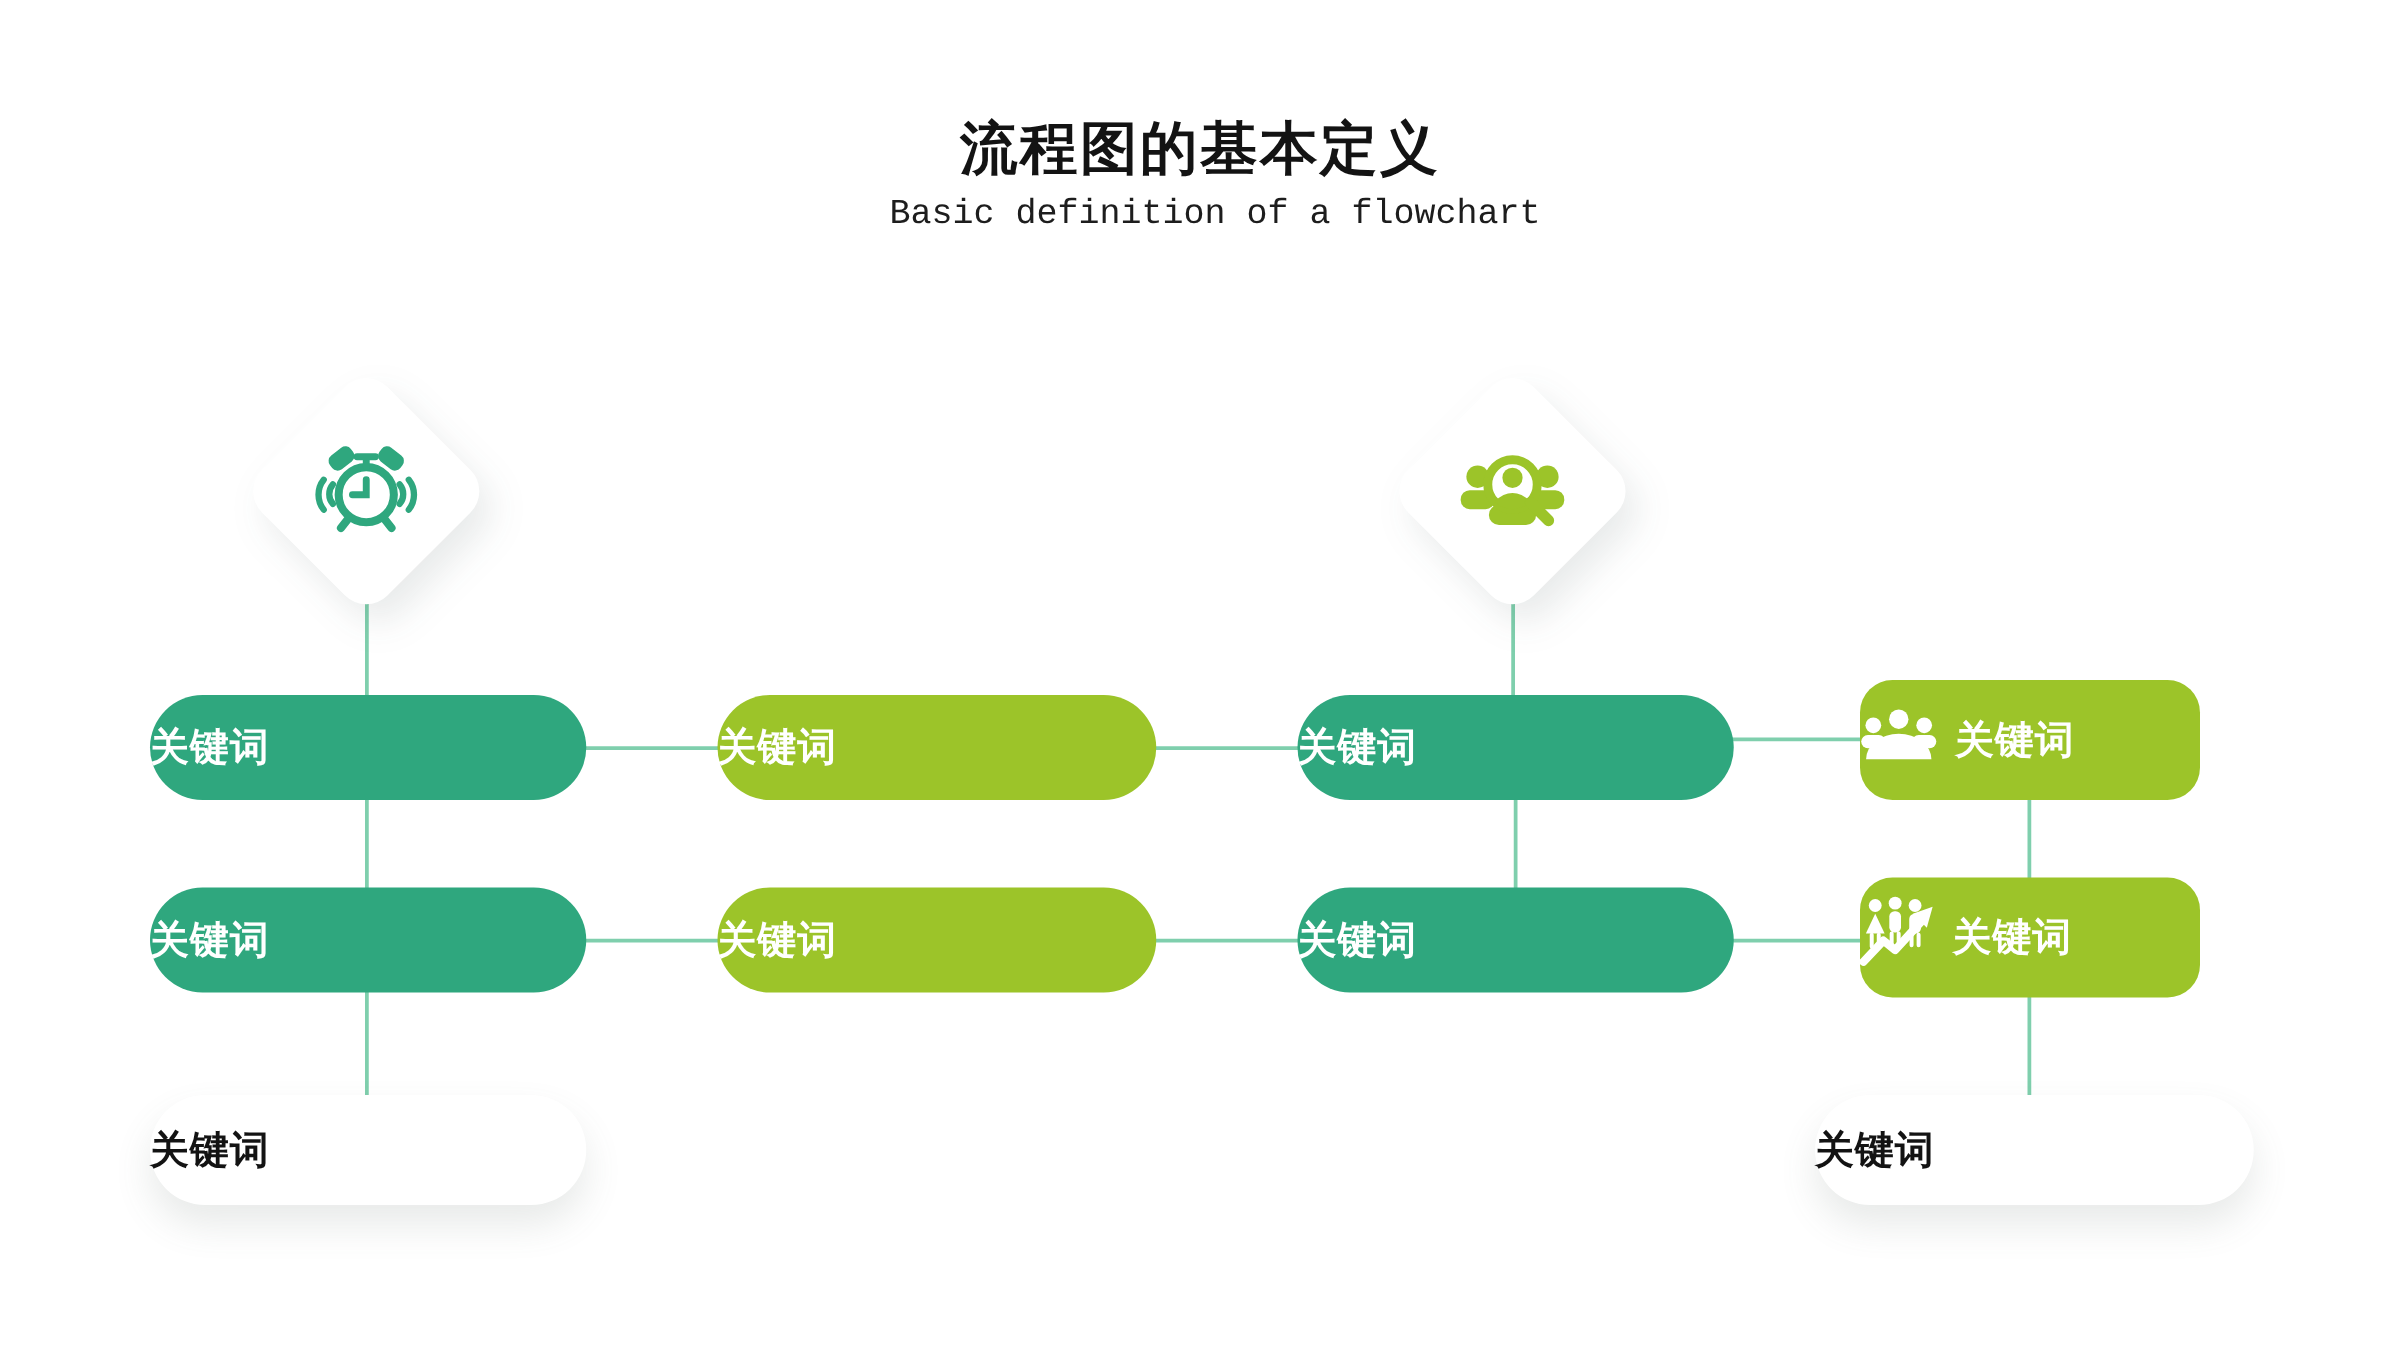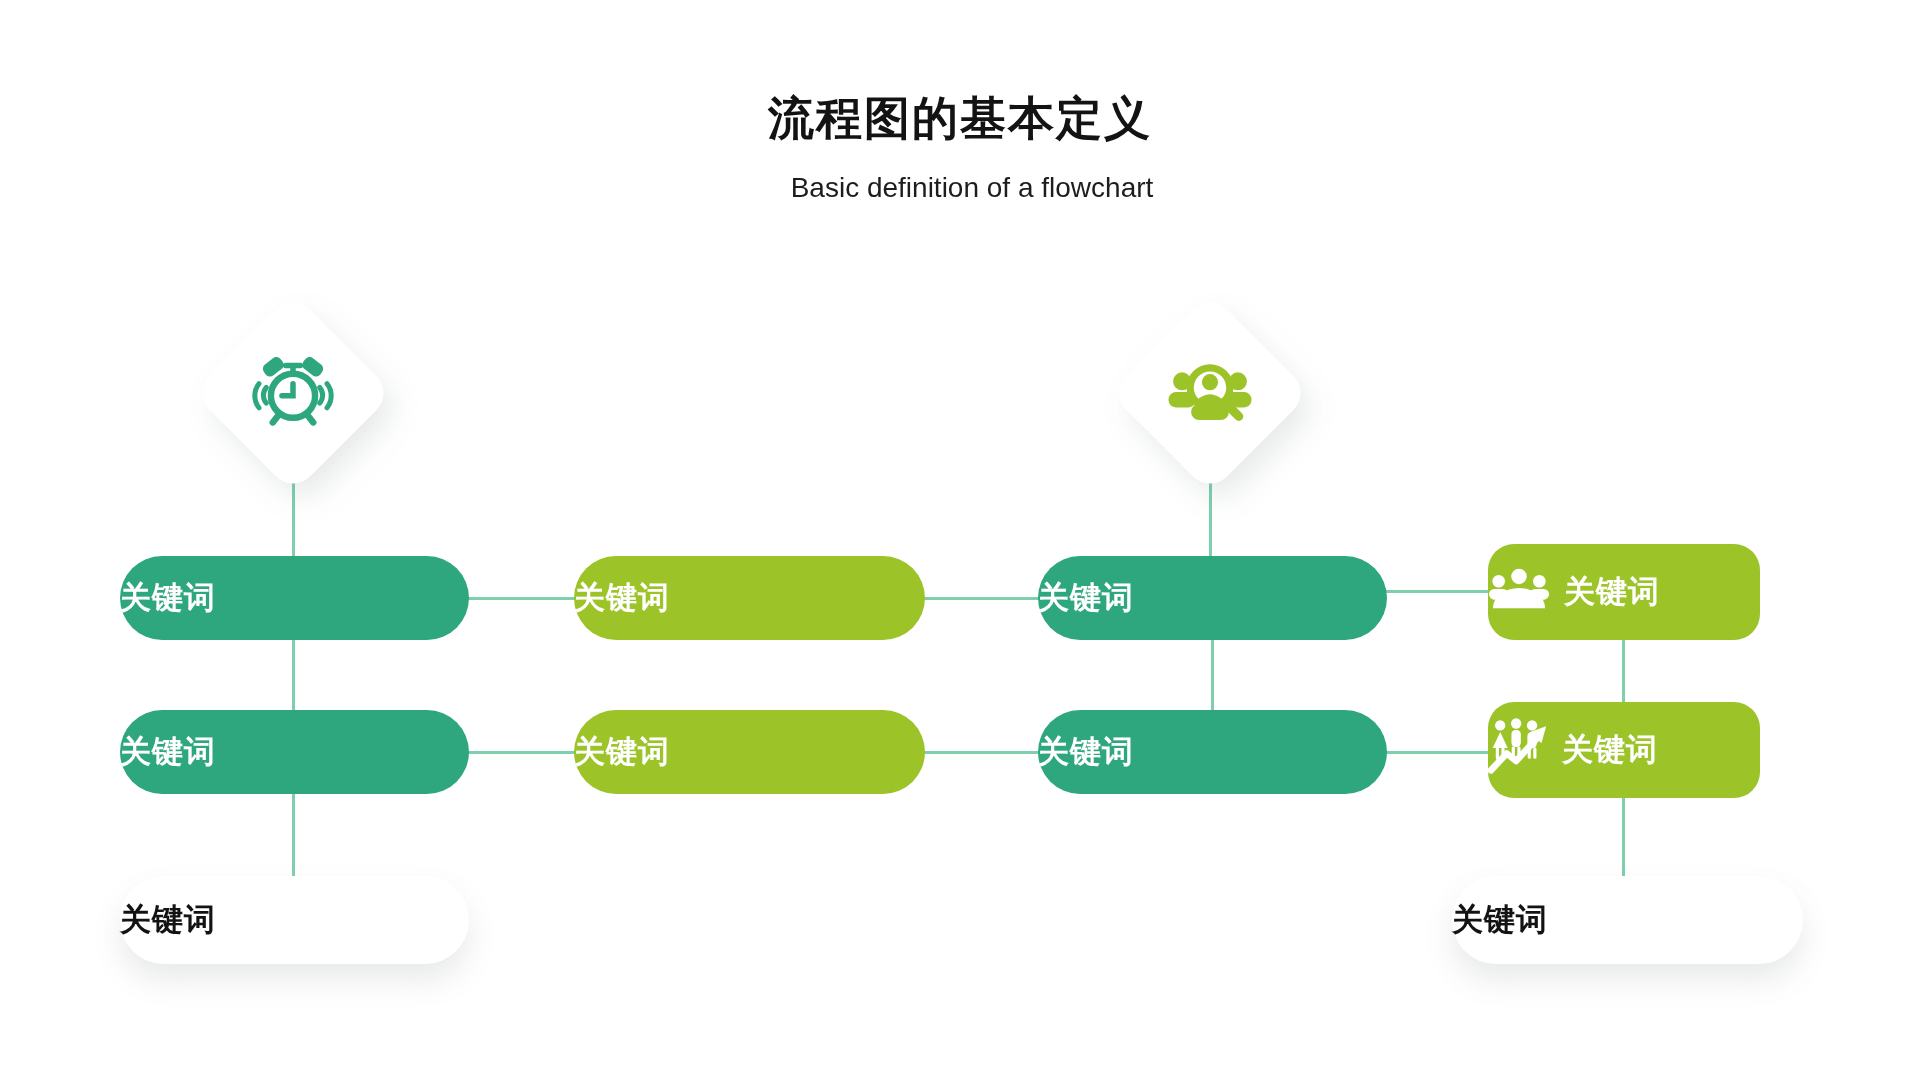--- a/index.html
+++ b/index.html
@@ -10,30 +10,31 @@
     --ink:#131313;
   }
   *{margin:0;padding:0;box-sizing:border-box;}
   html,body{background:var(--bg);}
   body{font-family:"Liberation Sans","DejaVu Sans",sans-serif;}
   .canvas{
     position:relative;
     width:1920px;height:1080px;
     background:var(--bg);
     overflow:hidden;
+    font-family:Liberation Mono, monospace;
   }
   
   .title{
     position:absolute;top:88px;left:0;width:100%;
     text-align:center;
     font-size:46px;font-weight:800;color:var(--ink);
     letter-spacing:2px;
   }
   .subtitle{
-    position:absolute;top:172px;left:0;width:100%;
+    position:absolute;top:156px;left:0;width:100%;
     text-align:center;
     font-size:28px;font-weight:400;color:#1d1d1d;padding-left:24px;
   }
   
   .conn{position:absolute;background:var(--connector);}
   .conn.v{width:3px;}
   .conn.h{height:3px;}
   
   .diamond-wrap{
     position:absolute;width:142px;height:142px;

